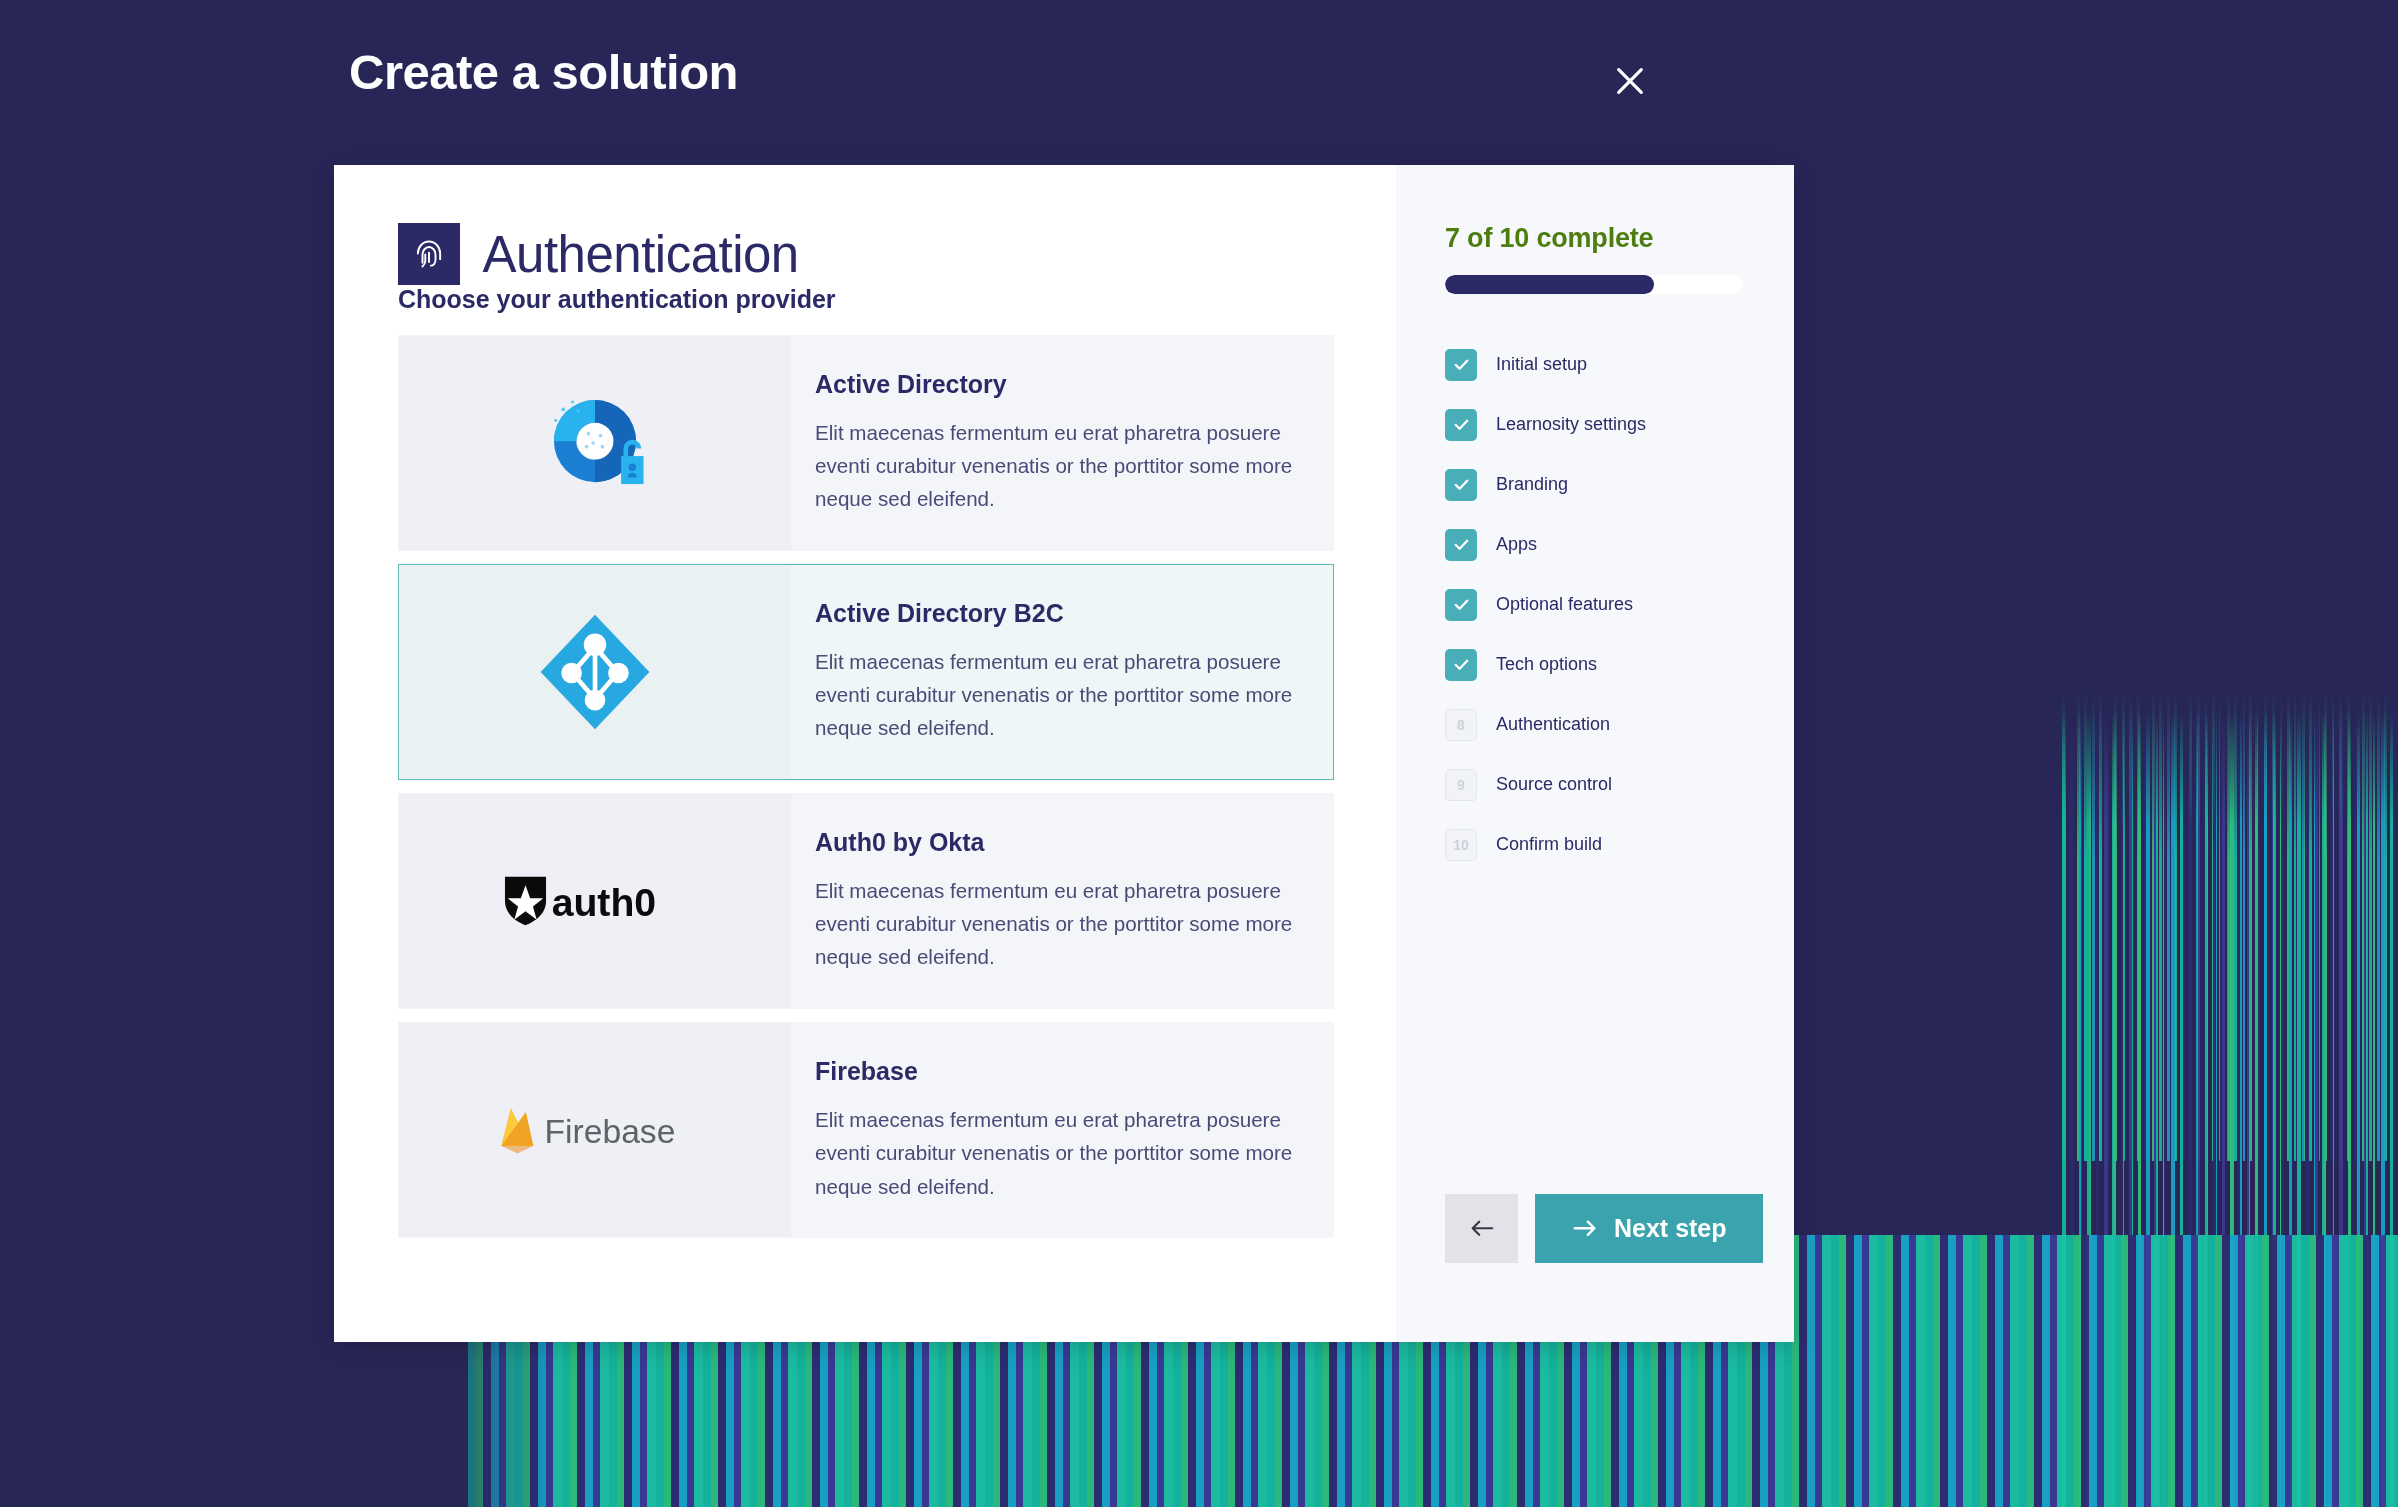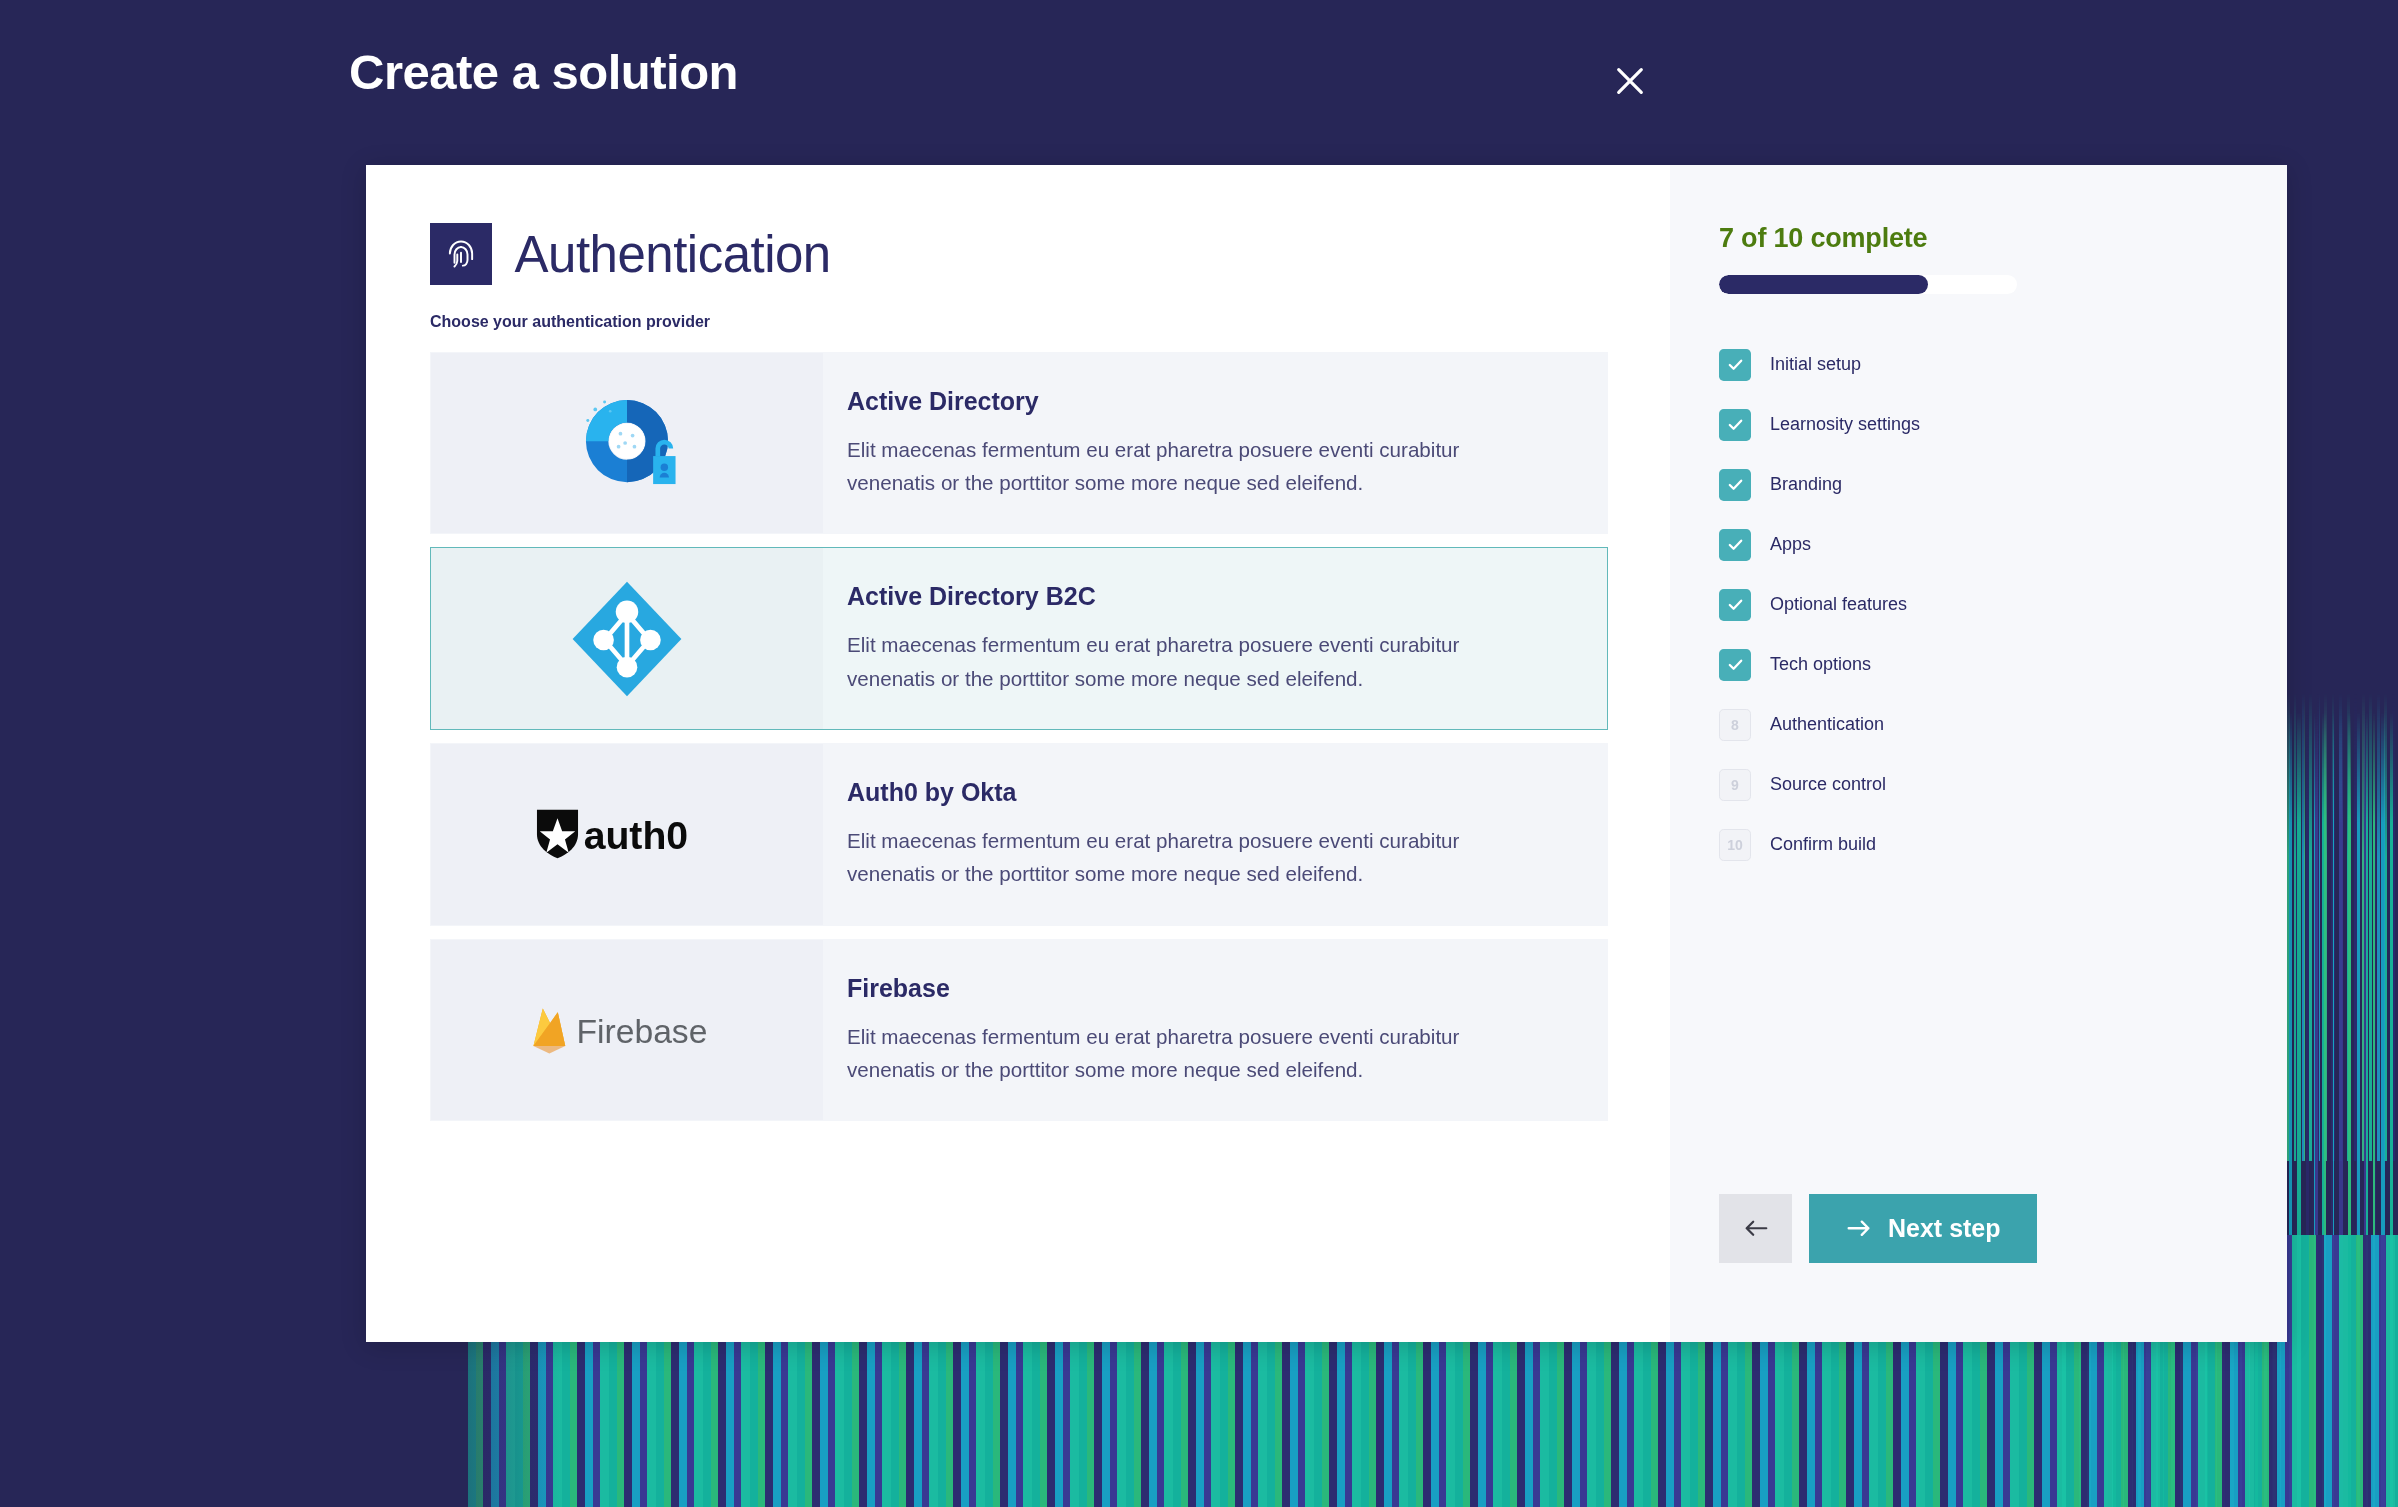--- a/index.html
+++ b/index.html
@@ -75,22 +75,22 @@
   }
   #close-button {
     position:absolute; right:309px; top:56px;
     width:49px; height:49px; cursor:pointer;
     display:flex; align-items:center; justify-content:center;
   }
   #close-button svg { display:block; }
 
   
   #modal-panel {
-    position:absolute; left:366px; top:165px;
-    width:1921px; height:1177px;
+    position:absolute; left:334px; top:165px;
+    width:1460px; height:1177px;
     background:#ffffff;
     display:flex;
     box-shadow:0 3.7px 24px rgba(0,0,0,.18);
   }
   #main-pane {
     width:1304px; height:100%; background:#ffffff;
     padding:58px 62px 0 64px;
   }
   #side-pane {
     flex:1; height:100%; background:#f7f8fb;
@@ -101,21 +101,21 @@
   #step-header { display:flex; align-items:center; gap:22.5px; }
   #step-icon {
     width:62px; height:62px; background:#2b2a66;
     display:flex; align-items:center; justify-content:center; flex:0 0 auto;
   }
   #step-title {
     color:#2b2a66; font-size:51px; font-weight:400; letter-spacing:-0.5px;
     line-height:1;
   }
   #step-subtitle {
-    margin-top:28px; color:#2b2a66; font-size:16px; font-weight:600;
+    color:#2b2a66; font-size:25px; font-weight:600;
   }
 
   
   #option-list { margin-top:20.6px; }
   .option-card {
     display:flex; align-items:stretch;
     background:#f3f5f9; border:1.9px solid transparent;
     margin-bottom:13px; cursor:pointer; min-height:176px;
   }
   .option-card.selected {

